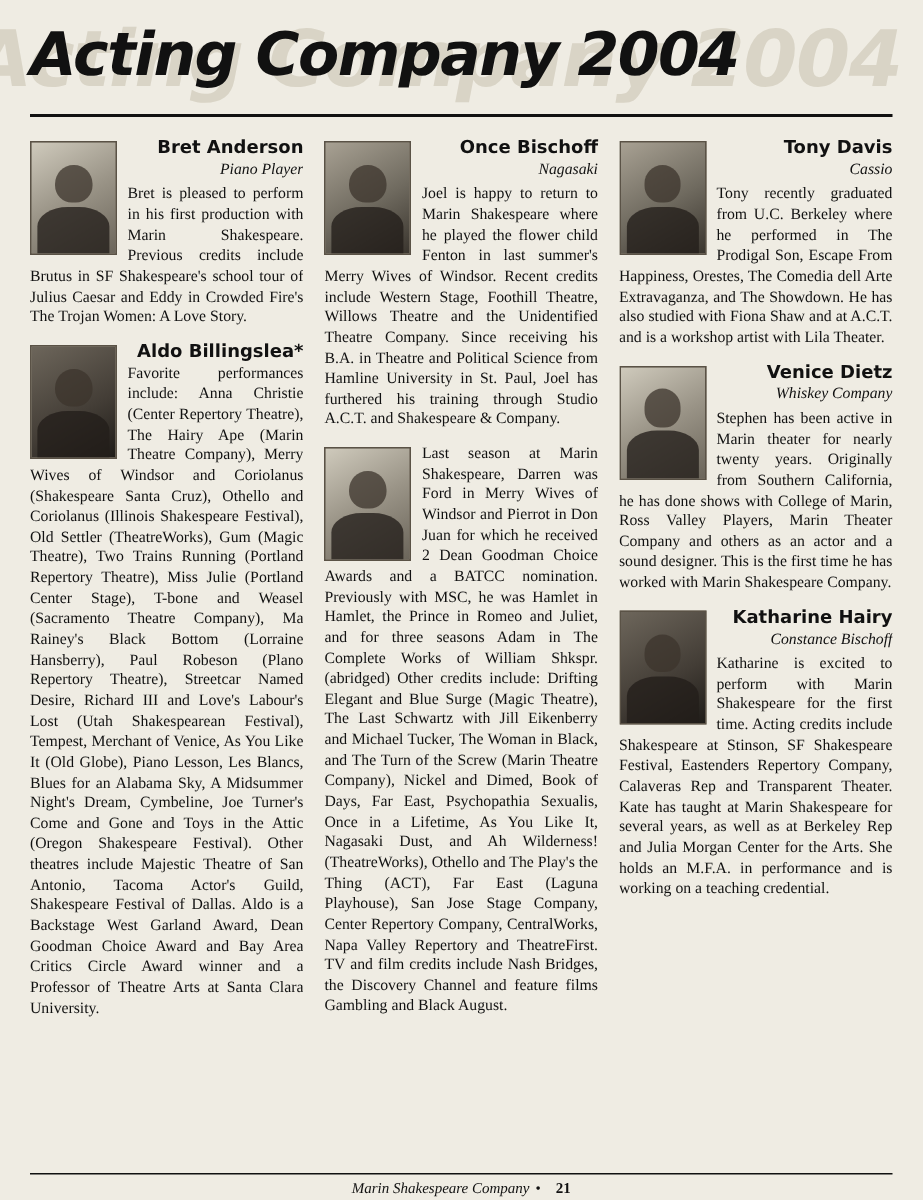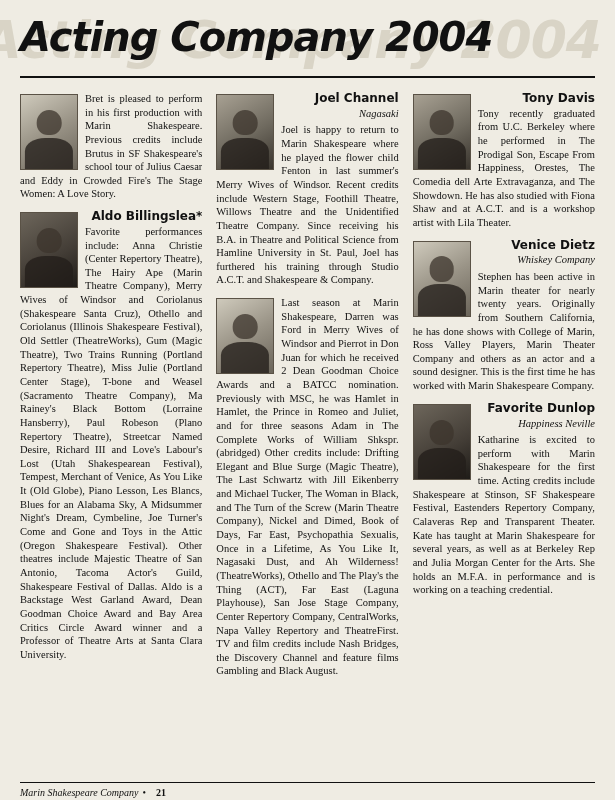--- a/index.html
+++ b/index.html
@@ -135,21 +135,21 @@
   }
   
   .head-right .p-name, .head-right .p-role { text-align: right; }
   
   .footer {
     position: absolute;
     left: 20px;
     right: 20px;
     bottom: 16px;
     font-size: 10px;
-    text-align: left;
+    text-align: center;
   }
   .footer .rule {
     height: 1px;
     background: #111;
     margin-bottom: 4px;
   }
   .footer .f-text {
     font-style: italic;
   }
   .footer .f-page {
@@ -175,21 +175,25 @@
   <div class="columns">
 
     <div class="col">
 
       <div class="entry">
         <div class="photo light">
           <div class="p-bg"></div>
             <div class="p-head"></div>
             <div class="p-body"></div>
         </div>
-        <span class="body-text">Bret is pleased to perform in his first production with Marin Shakespeare. Previous credits include Brutus in SF Shakespeare's school tour of Julius Caesar and Eddy in Crowded Fire's The Stage Women: A Love Story.</span>
+        <div class="head-right">
+          <span class="p-name">Bret Anderson</span>
+          <span class="p-role">Piano Player</span>
+        </div>
+        <span class="body-text">Bret is pleased to perform in his first production with Marin Shakespeare. Previous credits include Brutus in SF Shakespeare's school tour of Julius Caesar and Eddy in Crowded Fire's The Trojan Women: A Love Story.</span>
       </div>
 
       <div class="entry">
         <div class="photo dark">
           <div class="p-bg"></div>
             <div class="p-head"></div>
             <div class="p-body"></div>
         </div>
         <div class="head-right">
           <span class="p-name">Aldo Billingslea*</span>
@@ -201,21 +205,21 @@
 
     <div class="col">
 
       <div class="entry">
         <div class="photo mid">
           <div class="p-bg"></div>
             <div class="p-head"></div>
             <div class="p-body"></div>
         </div>
         <div class="head-right">
-          <span class="p-name">Joel Channel</span>
+          <span class="p-name">Once Bischoff</span>
           <span class="p-role">Nagasaki</span>
         </div>
         <span class="body-text">Joel is happy to return to Marin Shakespeare where he played the flower child Fenton in last summer's Merry Wives of Windsor. Recent credits include Western Stage, Foothill Theatre, Willows Theatre and the Unidentified Theatre Company. Since receiving his B.A. in Theatre and Political Science from Hamline University in St. Paul, Joel has furthered his training through Studio A.C.T. and Shakespeare &amp; Company.</span>
       </div>
 
       <div class="entry">
         <div class="photo light">
           <div class="p-bg"></div>
             <div class="p-head"></div>
             <div class="p-body"></div>
@@ -228,20 +232,21 @@
     <div class="col">
 
       <div class="entry">
         <div class="photo mid">
           <div class="p-bg"></div>
             <div class="p-head"></div>
             <div class="p-body"></div>
         </div>
         <div class="head-right">
           <span class="p-name">Tony Davis</span>
+          <span class="p-role">Cassio</span>
         </div>
         <span class="body-text">Tony recently graduated from U.C. Berkeley where he performed in The Prodigal Son, Escape From Happiness, Orestes, The Comedia dell Arte Extravaganza, and The Showdown. He has also studied with Fiona Shaw and at A.C.T. and is a workshop artist with Lila Theater.</span>
       </div>
 
       <div class="entry">
         <div class="photo light">
           <div class="p-bg"></div>
             <div class="p-head"></div>
             <div class="p-body"></div>
         </div>
@@ -252,22 +257,22 @@
         <span class="body-text">Stephen has been active in Marin theater for nearly twenty years. Originally from Southern California, he has done shows with College of Marin, Ross Valley Players, Marin Theater Company and others as an actor and a sound designer. This is the first time he has worked with Marin Shakespeare Company.</span>
       </div>
 
       <div class="entry">
         <div class="photo dark">
           <div class="p-bg"></div>
             <div class="p-head"></div>
             <div class="p-body"></div>
         </div>
         <div class="head-right">
-          <span class="p-name">Favorite Dunlop</span>
-          <span class="p-role">Happiness Neville</span>
+          <span class="p-name">Katharine Hairy</span>
+          <span class="p-role">Constance Bischoff</span>
         </div>
         <span class="body-text">Katharine is excited to perform with Marin Shakespeare for the first time. Acting credits include Shakespeare at Stinson, SF Shakespeare Festival, Eastenders Repertory Company, Calaveras Rep and Transparent Theater. Kate has taught at Marin Shakespeare for several years, as well as at Berkeley Rep and Julia Morgan Center for the Arts. She holds an M.F.A. in performance and is working on a teaching credential.</span>
       </div>
 
     </div>
 
   </div>
 
   <div class="footer">
     <div class="rule"></div>

